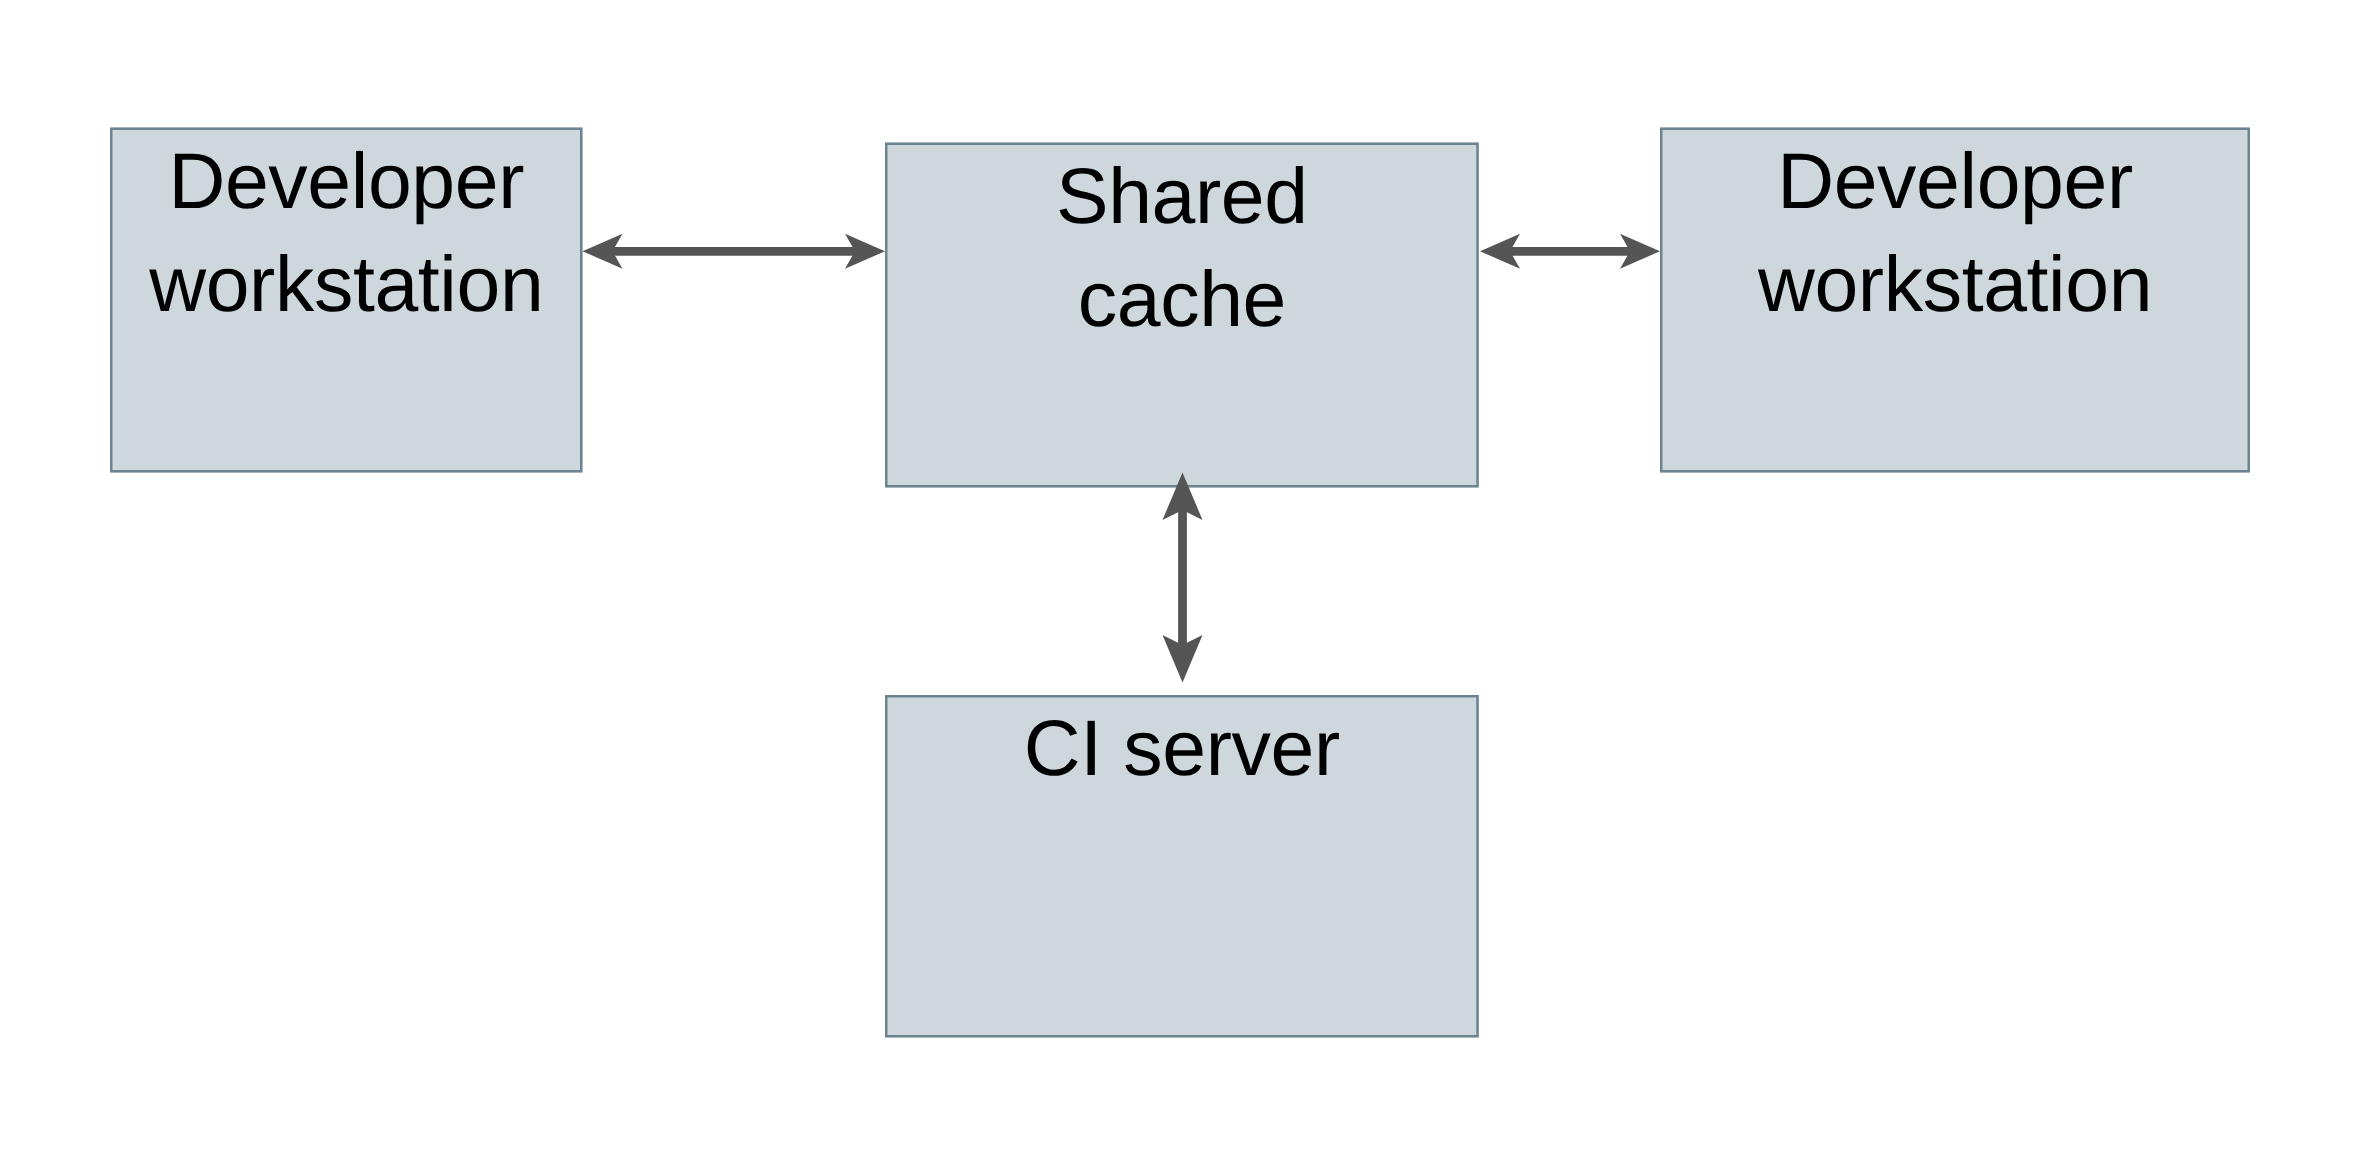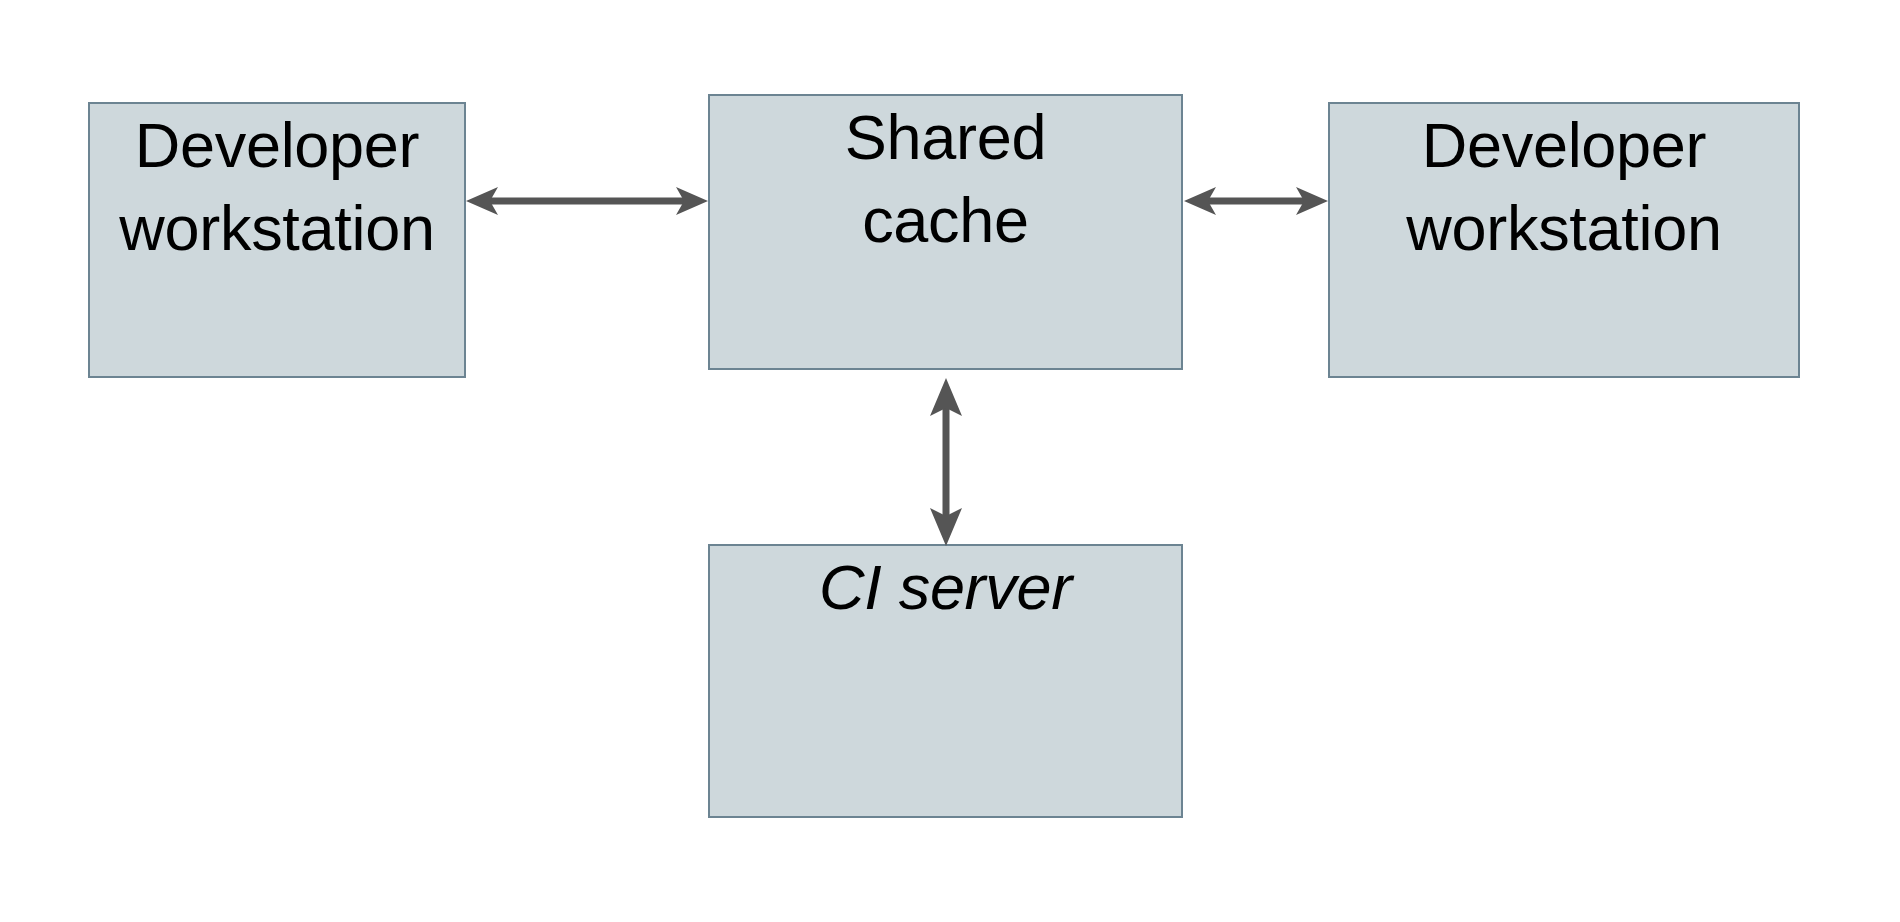--- a/index.html
+++ b/index.html
@@ -31,23 +31,23 @@
     font-family: "Liberation Sans", sans-serif;
     font-size: 63px;
     line-height: 1.32;
     color: #000000;
     letter-spacing: -0.3px;
     white-space: pre-line;
     padding: 0 10px;
   }
   
   #node-dev-left   { left: 88px;  top: 102px; width: 378px; height: 276px; }
-  #node-shared     { left: 708px; top: 94px; width: 475px; height: 276px; }
+  #node-shared     { left: 708px; top: 114px; width: 475px; height: 276px; }
   #node-dev-right  { left: 1328px;top: 102px; width: 472px; height: 276px; }
-  #node-ci         { left: 708px; top: 544px; width: 475px; height: 274px; font-style: italic; }
+  #node-ci         { left: 708px; top: 556px; width: 475px; height: 274px; }
 
   .connector {
     position: absolute;
     overflow: visible;
   }
   #conn-left  { left: 460px; top: 170px; width: 254px; height: 62px; }
   #conn-right { left: 1178px;top: 170px; width: 156px; height: 62px; }
   #conn-ci    { left: 915px; top: 372px; width: 62px;  height: 180px; }
 </style>
 </head>

